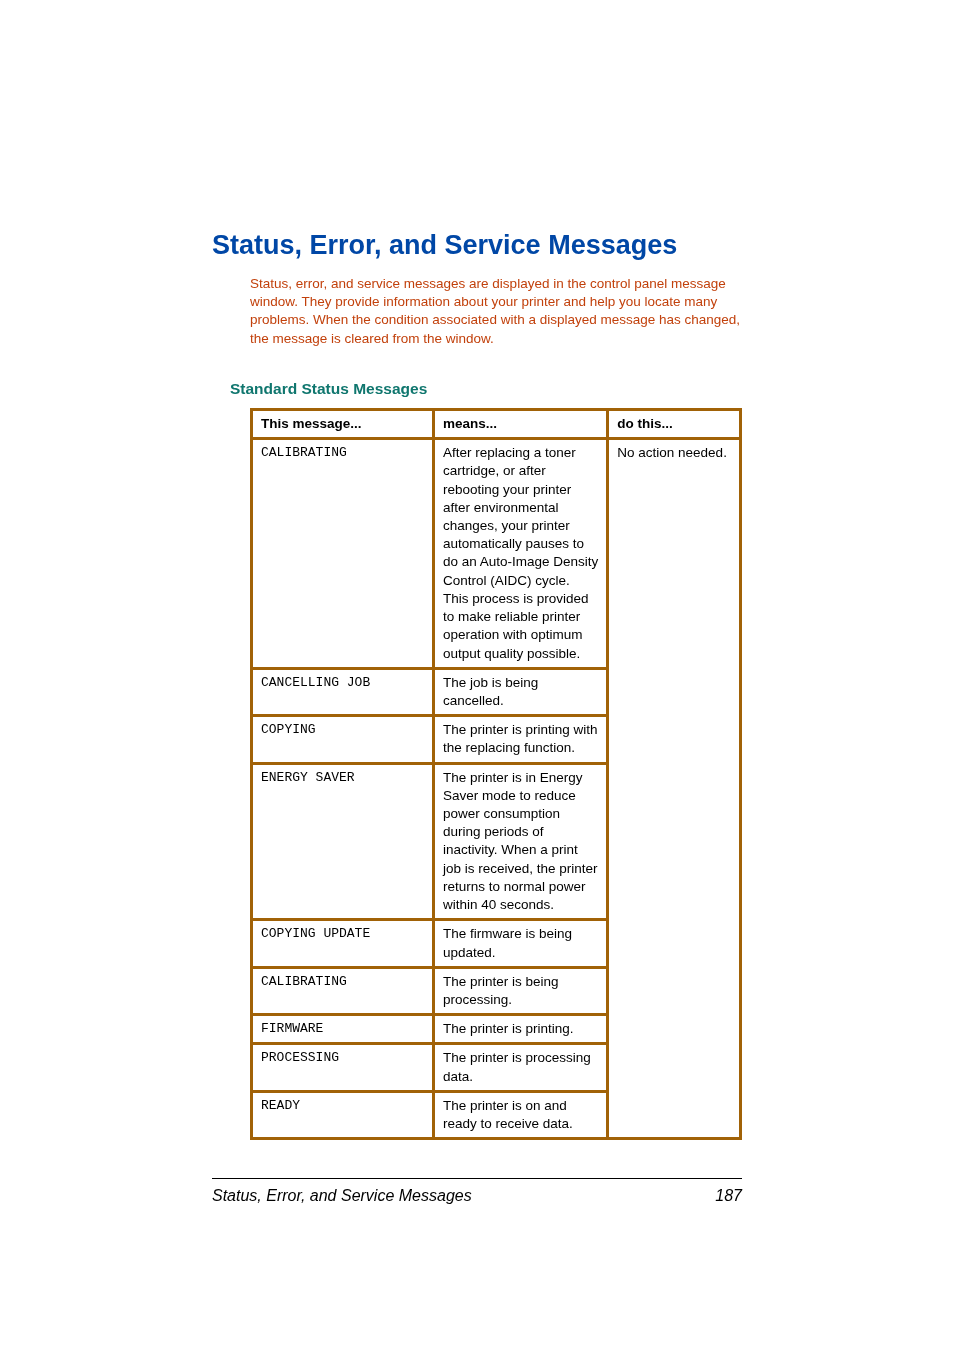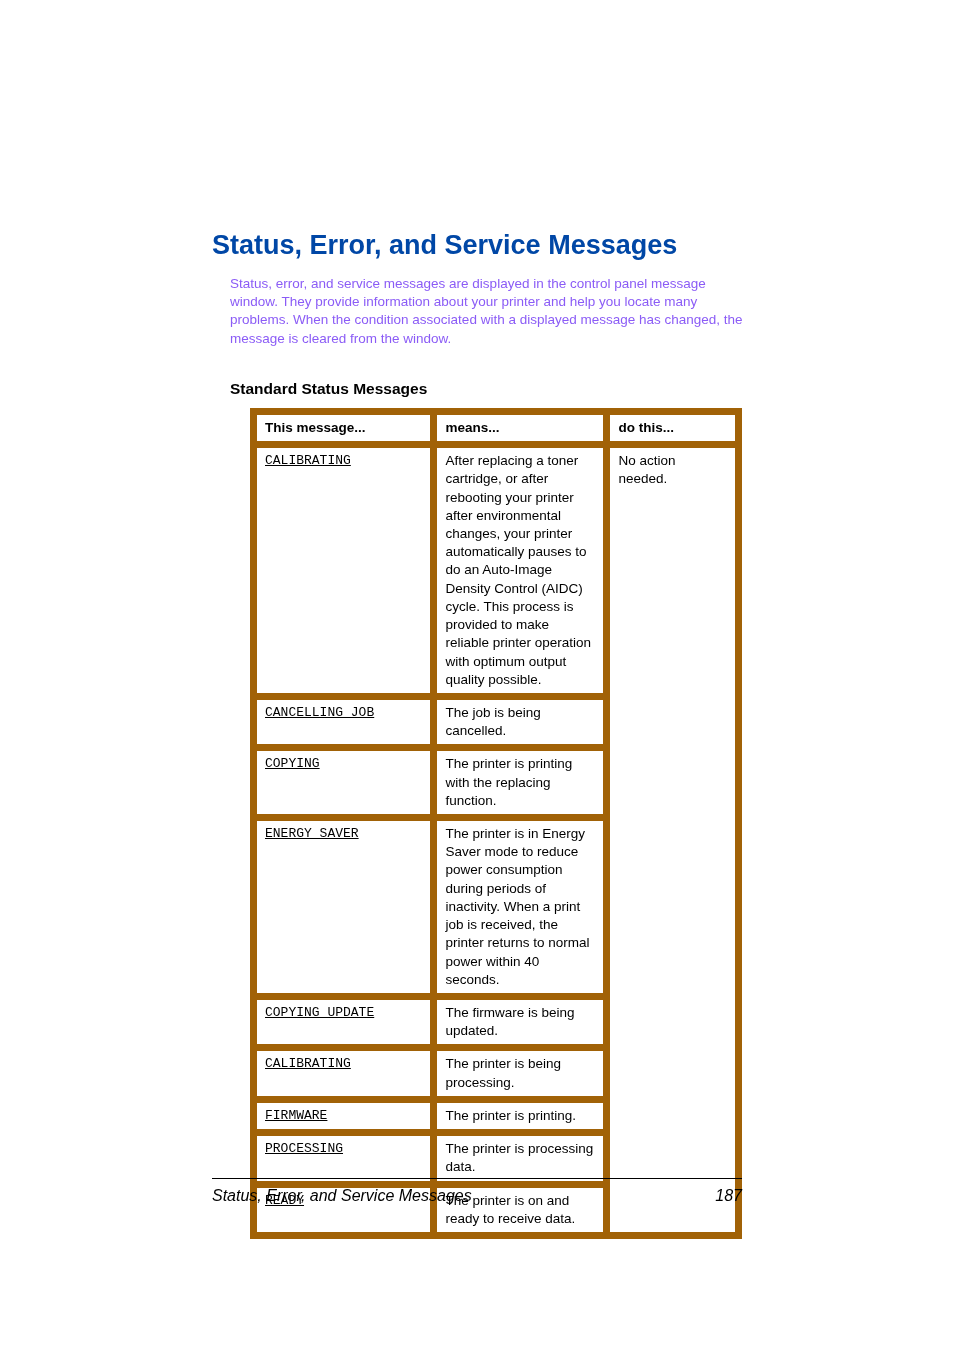--- a/index.html
+++ b/index.html
@@ -17,51 +17,50 @@
     }
     h1 {
       color: #0047a6;
       font-size: 27px;
       font-weight: bold;
       margin-bottom: 14px;
     }
     .intro {
       font-size: 13.5px;
       line-height: 1.35;
-      margin-left: 18px;
+      margin-left: 38px;
       margin-bottom: 32px;
-      color: #8b5cf6;
+      color: #c2410c;
     }
     h2 {
       font-size: 15.5px;
       font-weight: bold;
       margin-left: 18px;
       margin-bottom: 10px;
-      color: #000000;
+      color: #0f766e;
     }
     table {
       margin-left: 38px;
       border-collapse: collapse;
       width: 492px;
     }
     table th, table td {
-      border: 7px solid #a16207;
+      border: 3px solid #a16207;
       padding: 4px 8px;
       vertical-align: top;
       font-size: 13.5px;
       text-align: left;
       line-height: 1.35;
     }
     table th {
       font-weight: bold;
     }
     .mono {
       font-family: "Courier New", Courier, monospace;
       font-size: 13px;
-      text-decoration: underline;
     }
     .col1 { width: 170px; }
     .col2 { width: 163px; }
     .col3 { width: 124px; }
     .footer {
       position: absolute;
       bottom: 145px;
       left: 212px;
       width: 530px;
       border-top: 1px solid #000;

